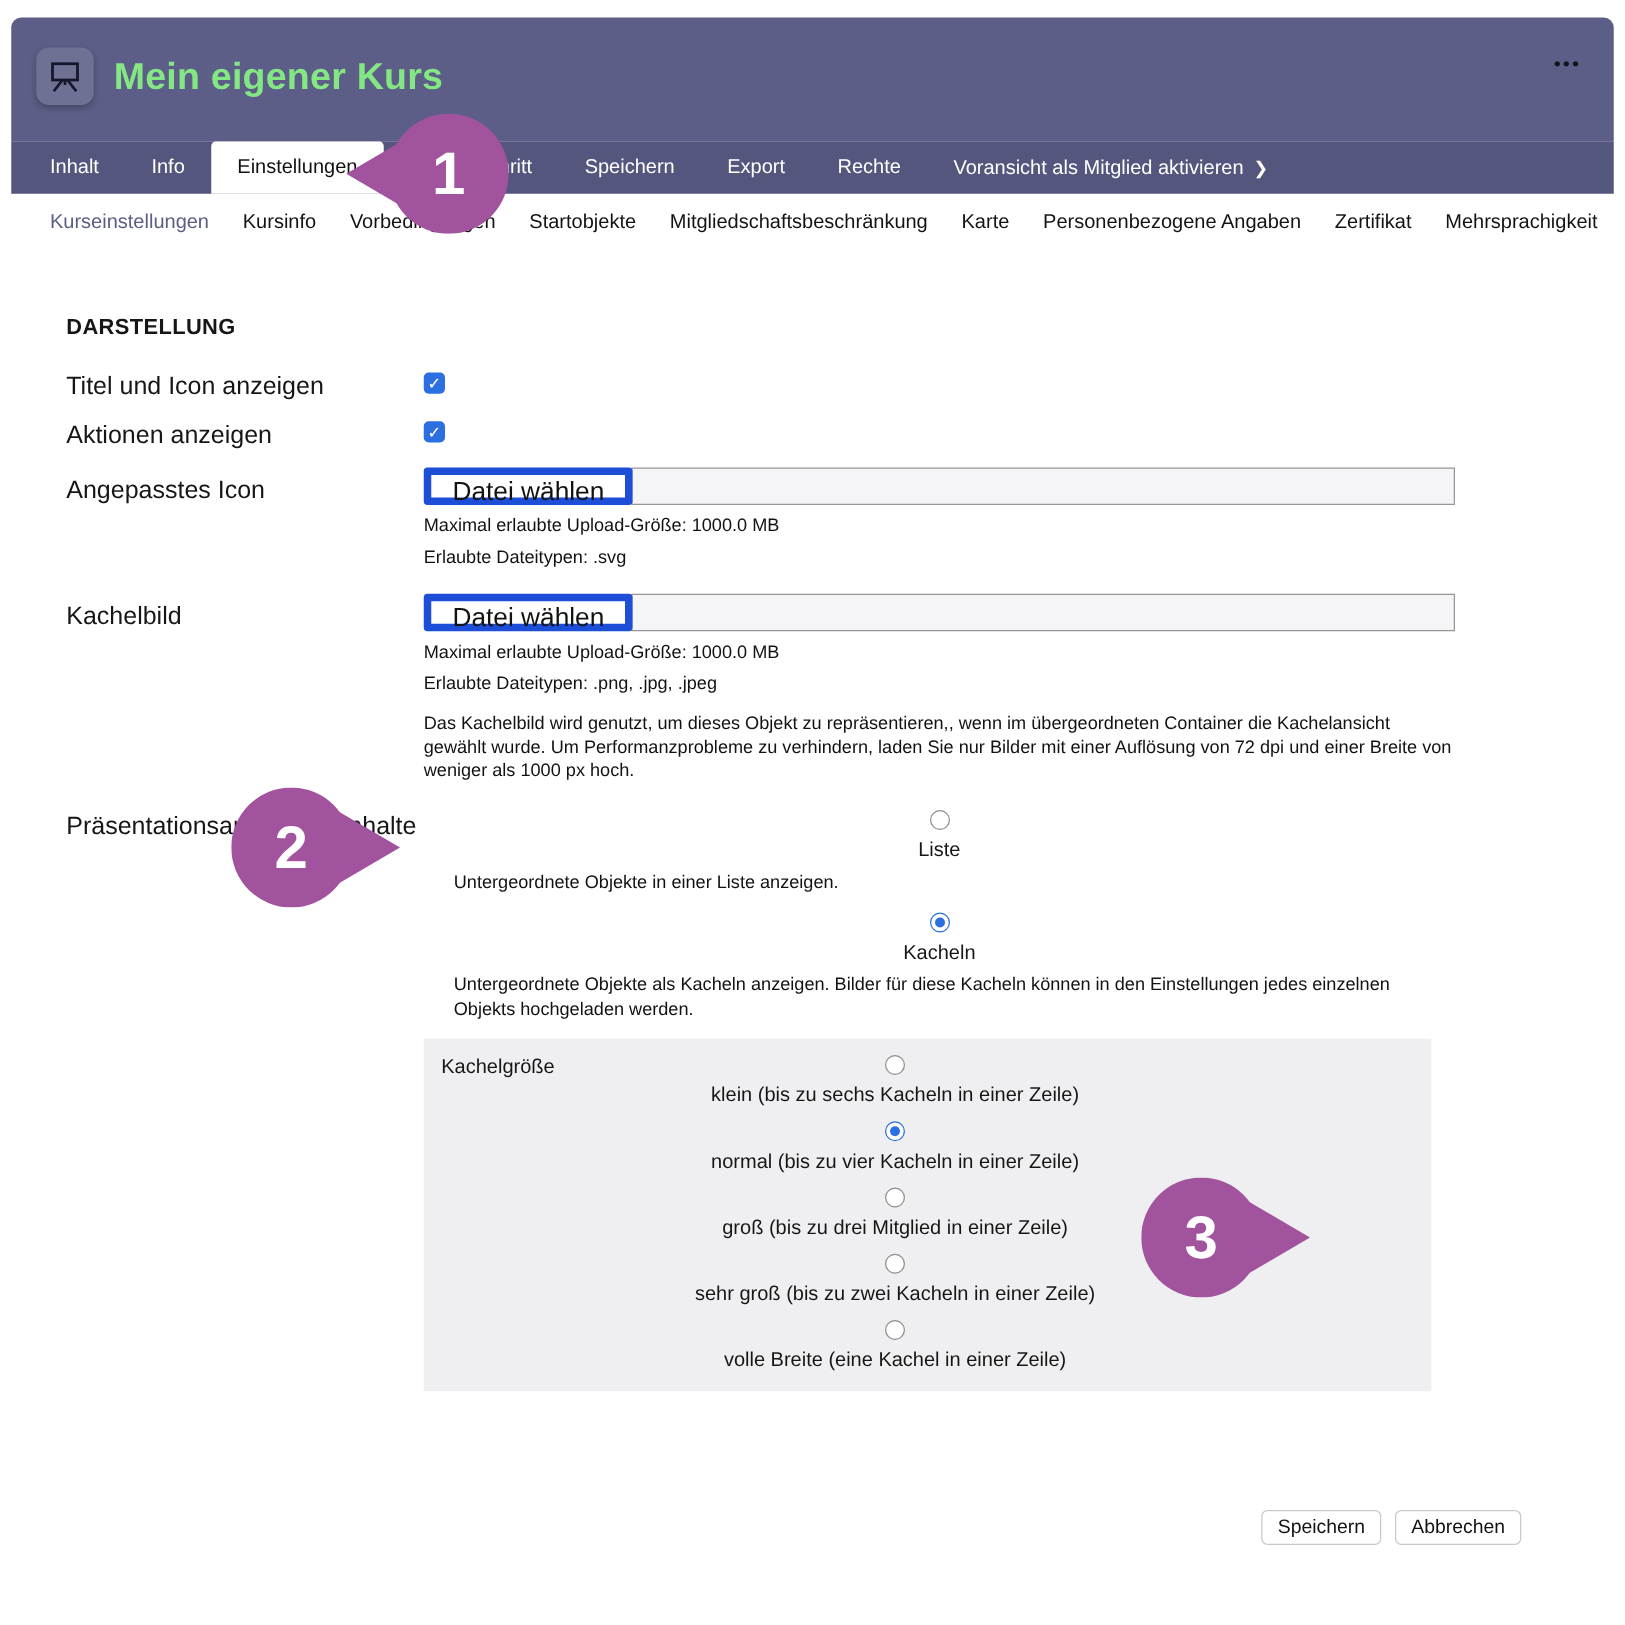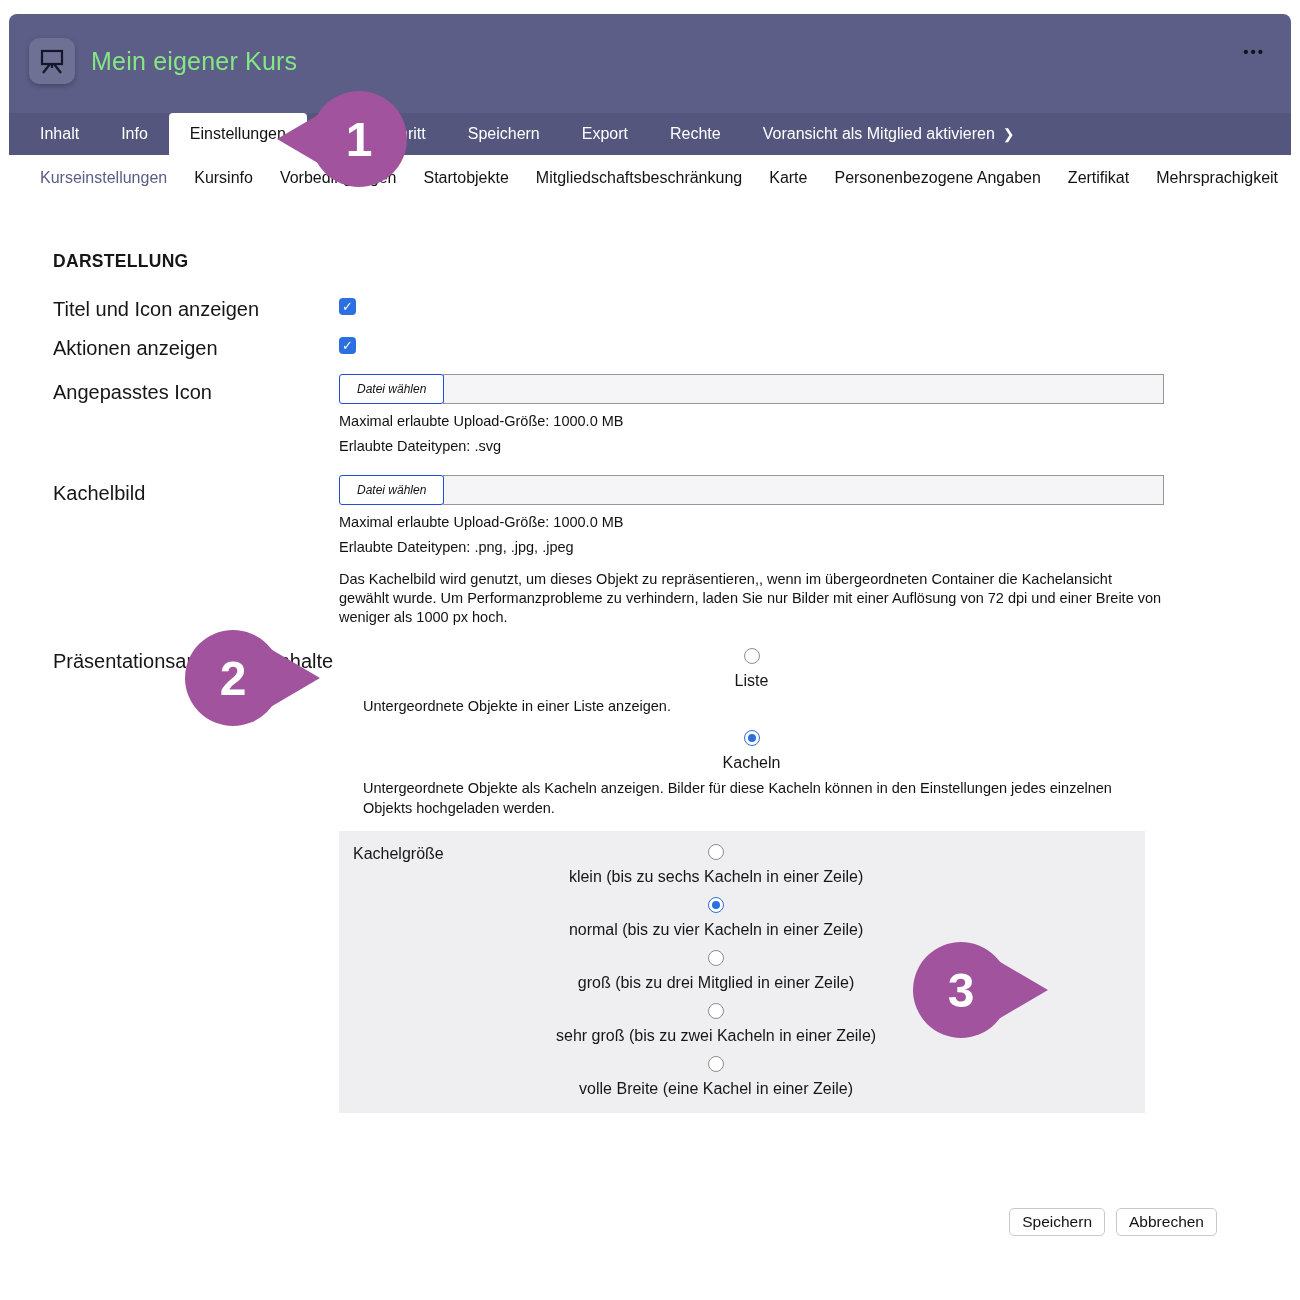--- a/index.html
+++ b/index.html
@@ -18,21 +18,21 @@
     background:var(--header_bg);height:99px;border-radius:8px 8px 0 0;
     display:flex;align-items:center;padding:0 26px 0 20px;position:relative;
   }
   .obj-tile{
     width:46px;height:46px;border-radius:10px;background:#6e7094;
     box-shadow:0 2px 5px rgba(0,0,0,.25);display:flex;align-items:center;justify-content:center;
     margin-top:-6px;
   }
   .obj-tile svg{display:block;}
   .page-title{
-    color:var(--title_green);font-size:25px;font-weight:normal;margin-left:16px;margin-top:-4px;
+    color:var(--title_green);font-size:30px;font-weight:bold;margin-left:16px;margin-top:-4px;
     letter-spacing:.2px;
   }
   .more-menu{
     margin-left:auto;align-self:flex-start;margin-top:30px;color:#14141c;
     font-size:15px;font-weight:bold;letter-spacing:2px;cursor:pointer;line-height:1;
   }
   .header-nav{
     background:var(--nav_bg);height:42px;display:flex;align-items:stretch;
     padding-left:10px;color:#fff;font-size:16px;
   }
@@ -48,22 +48,22 @@
   .section-title{font-size:17.5px;font-weight:bold;letter-spacing:.3px;margin-top:52px;}
   .form-row{display:flex;align-items:flex-start;}
   .label-col{width:286px;font-size:20px;padding-top:2px;flex:none;}
   .control-col{width:825px;flex:none;}
   .checkbox{
     width:17px;height:17px;border-radius:4px;background:var(--control_blue);
     color:#fff;font-size:13px;line-height:17px;text-align:center;font-weight:bold;margin-top:2px;
   }
   .file-box{display:flex;width:825px;height:30px;}
   .file-btn{
-    background:#fff;border:1px solid #1d4ed8;border-radius:3px;padding:0 17px;
-    font-size:12px;line-height:28px;color:#121212;white-space:nowrap;cursor:pointer;z-index:1;font-style:italic;
+    background:#fff;border:6px solid #1d4ed8;border-radius:3px;padding:0 17px;
+    font-size:21px;line-height:28px;color:#121212;white-space:nowrap;cursor:pointer;z-index:1;
   }
   .file-field{flex:1;background:#f5f5f7;border:1px solid #979797;margin-left:-1px;}
   .byline{font-size:14.5px;margin-top:9px;color:#121212;}
   .para{font-size:14.5px;line-height:1.32;margin-top:15px;color:#121212;}
   .radio-row{display:flex;align-items:center;gap:8px;font-size:16px;flex-direction:column;}
   .radio{width:16px;height:16px;border:1px solid #8e8e8e;border-radius:50%;background:#fff;flex:none;display:flex;}
   .radio.checked{border:1.5px solid var(--control_blue);}
   .radio.checked .dot{width:8px;height:8px;border-radius:50%;background:var(--control_blue);margin:auto;}
   .radio-help{font-size:14.5px;line-height:1.35;margin:7px 0 13px 24px;color:#121212;}
   .tile-size-box{

